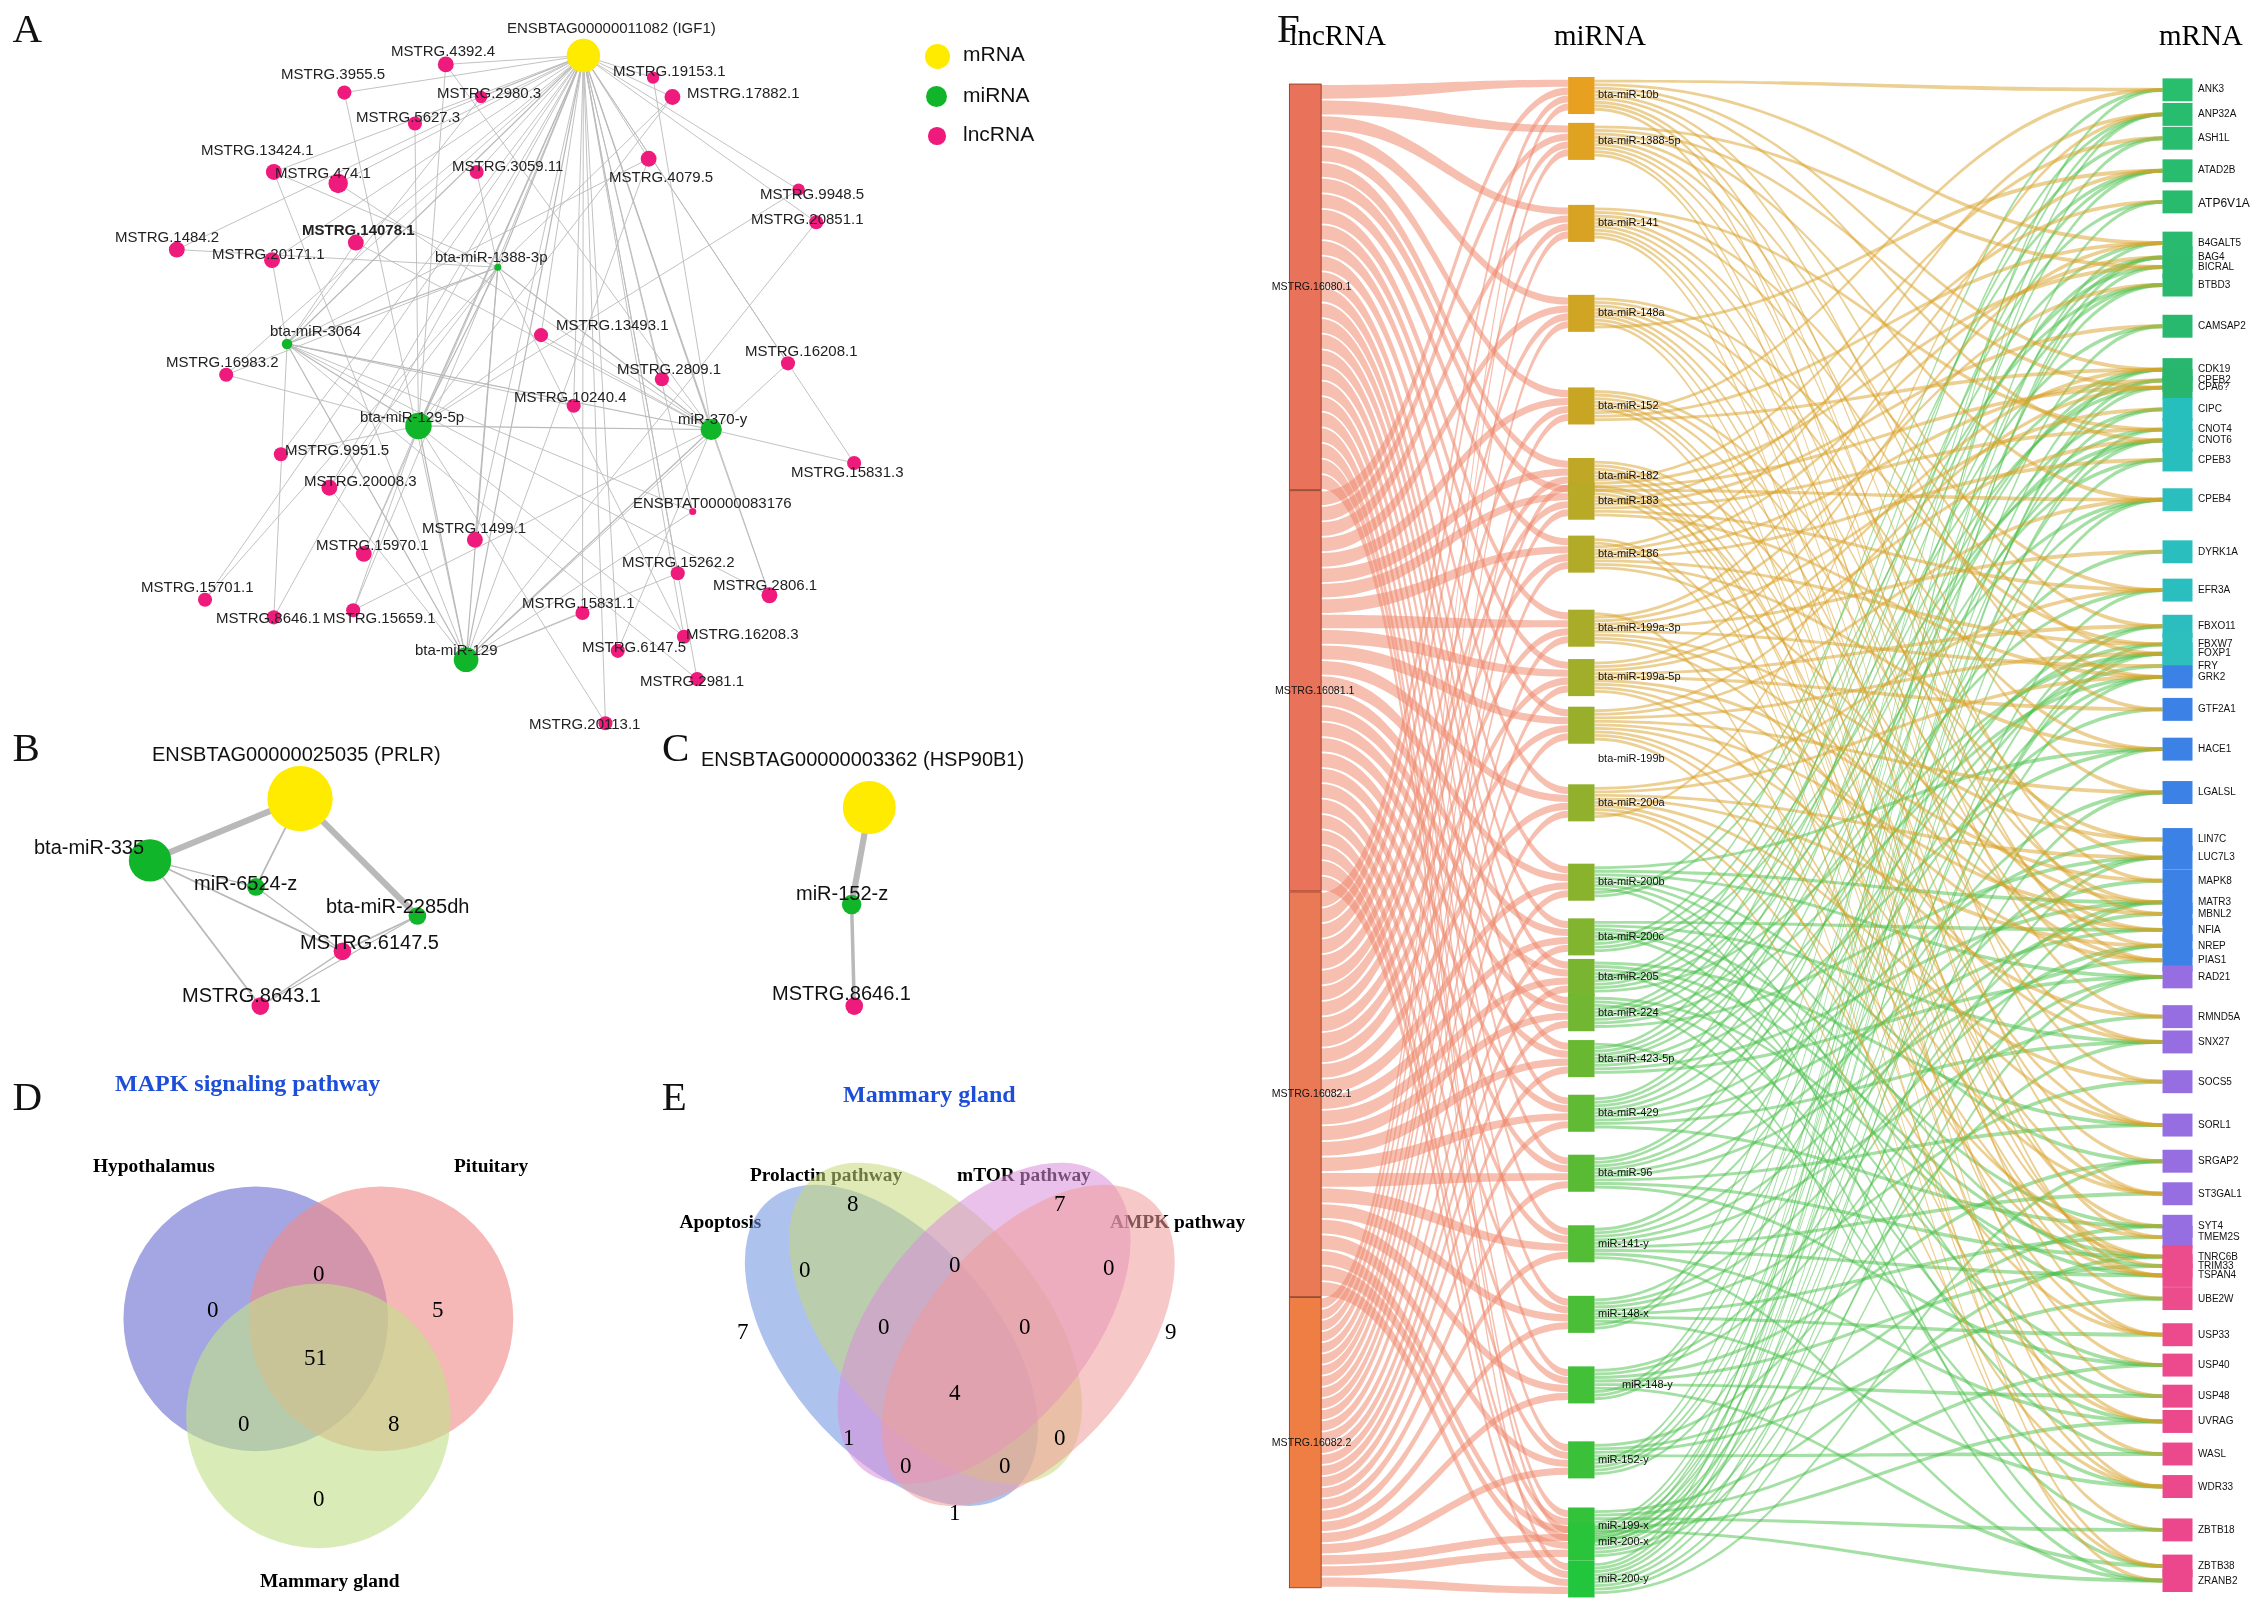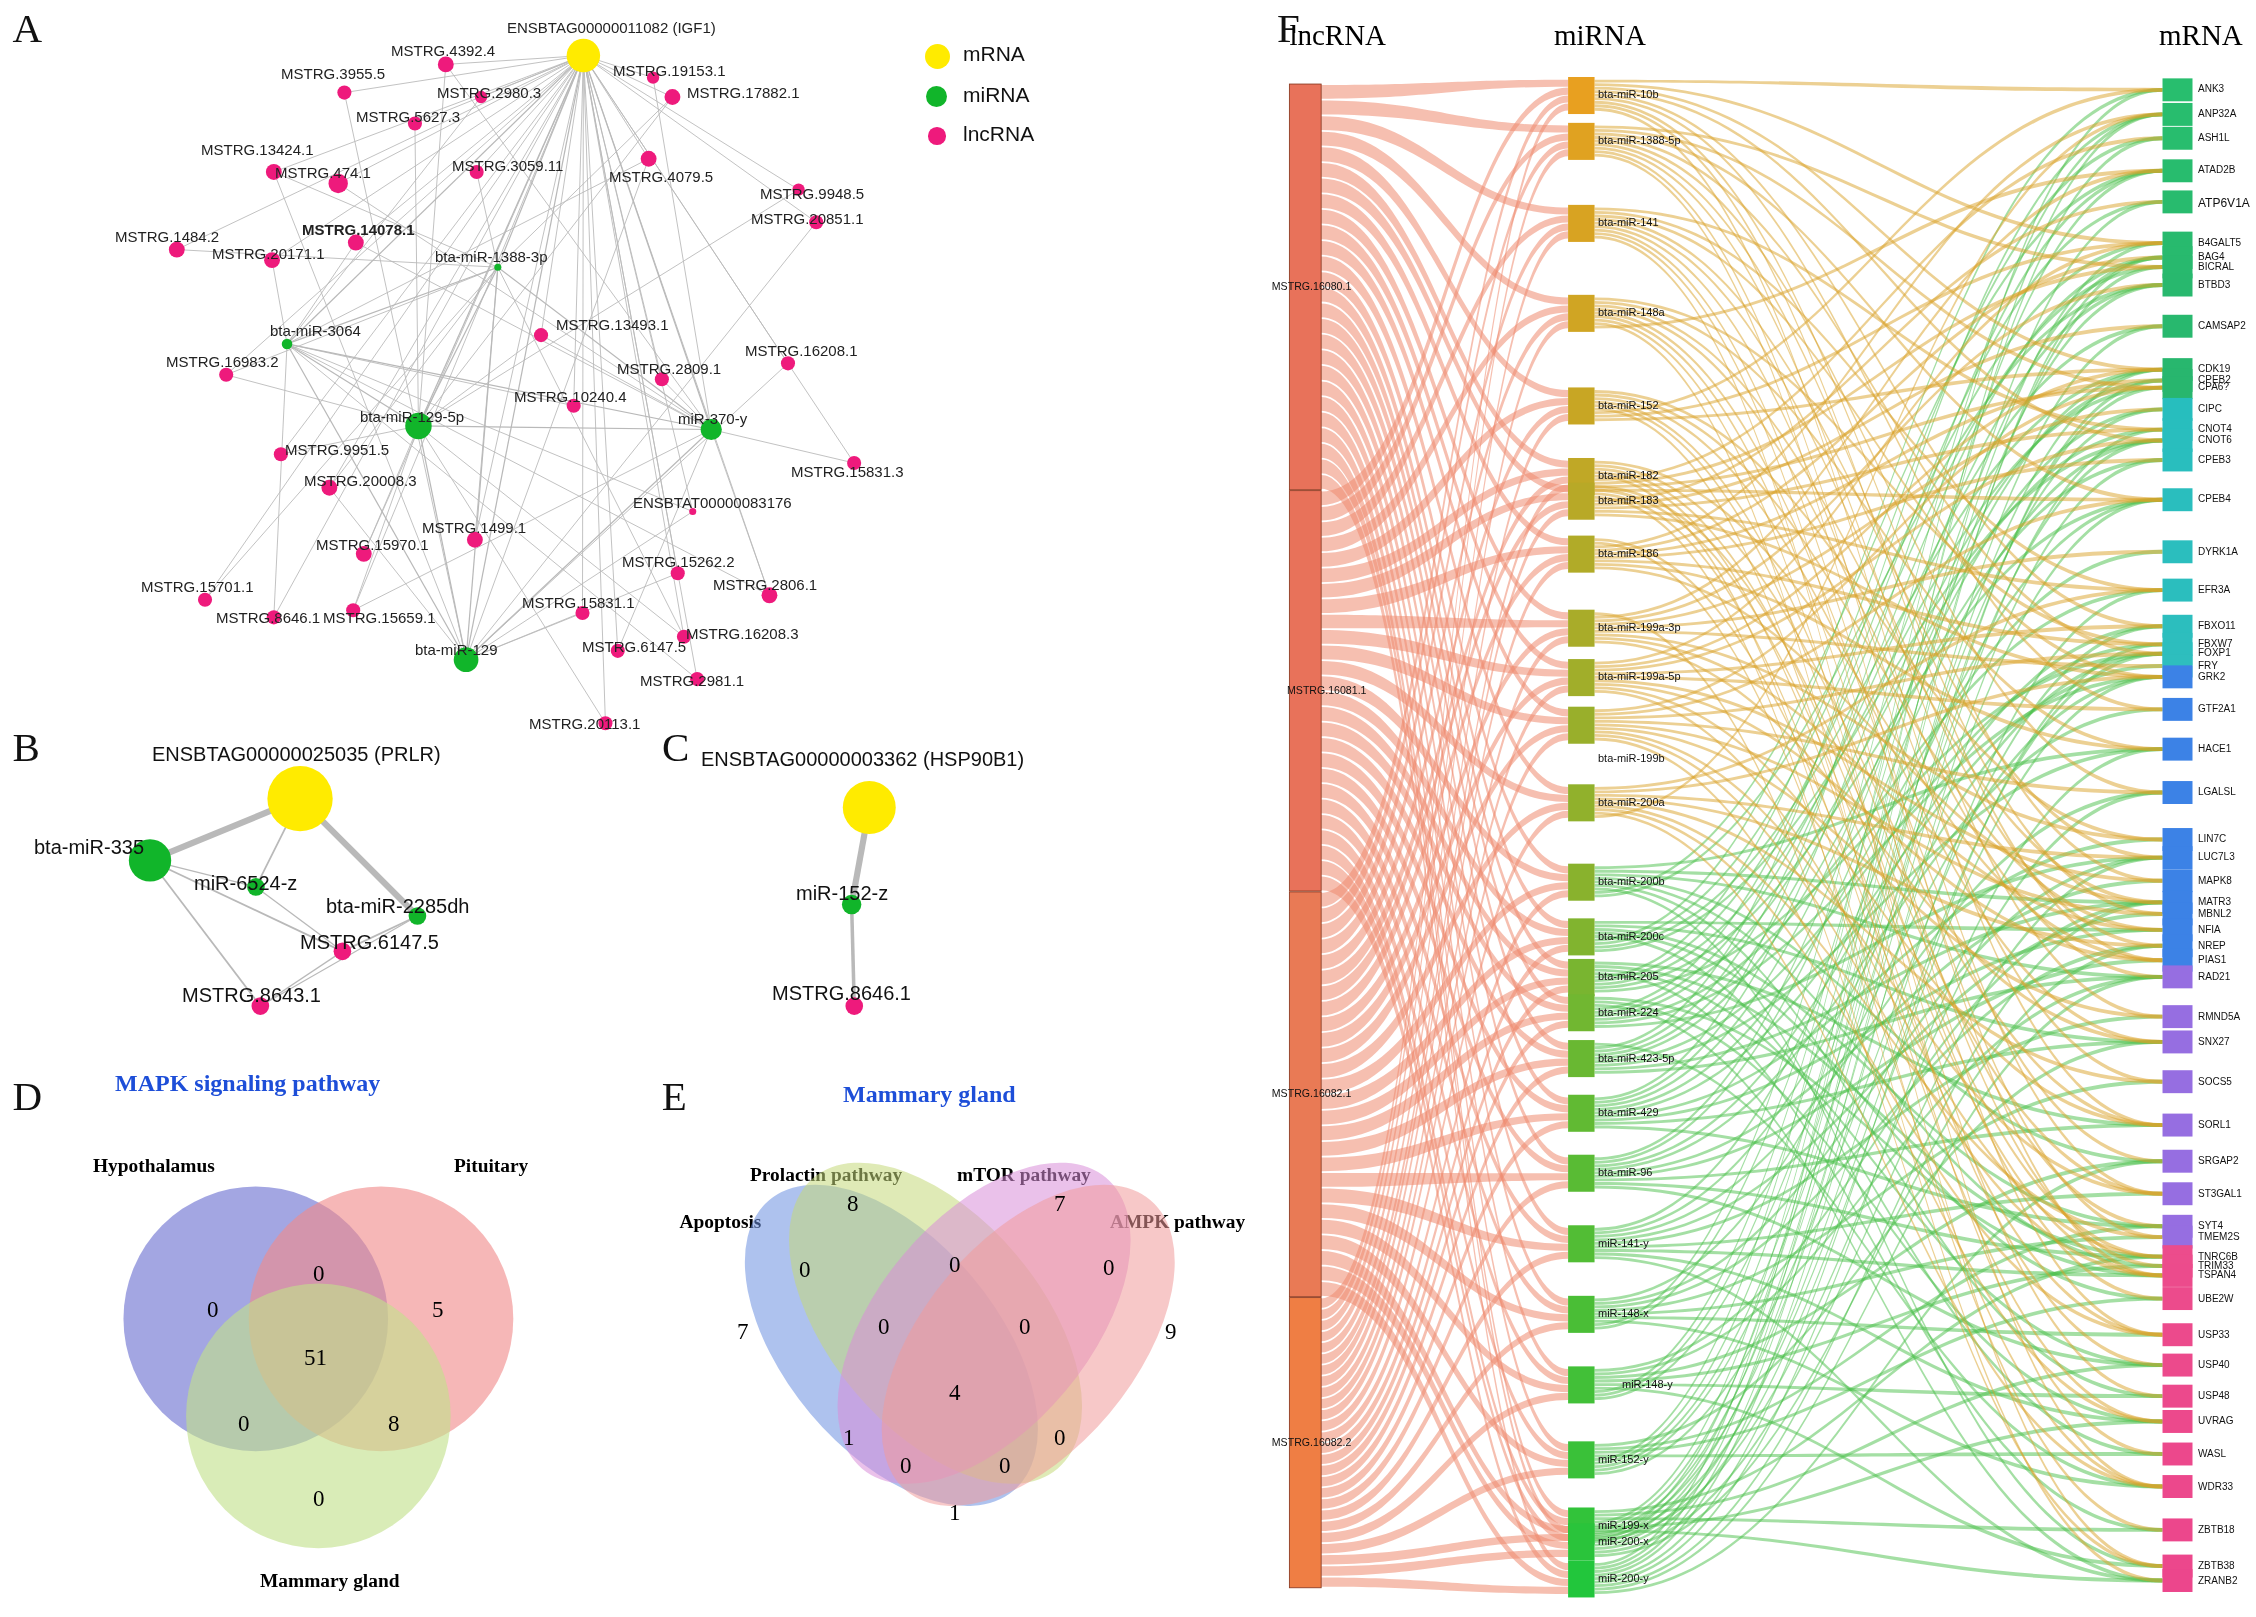--- a/index.html
+++ b/index.html
@@ -750,21 +750,21 @@
       <rect x="1012" y="1569.7764423076924" width="34" height="26" fill="rgb(236,73,140)"></rect>
       <rect x="1012" y="1598.4663461538462" width="34" height="26" fill="rgb(236,73,140)"></rect>
       <rect x="1012" y="1635.3533653846155" width="34" height="26" fill="rgb(236,72,140)"></rect>
       <rect x="1012" y="1672.2403846153845" width="34" height="26" fill="rgb(236,72,140)"></rect>
       <rect x="1012" y="1721.423076923077" width="34" height="26" fill="rgb(236,71,140)"></rect>
       <rect x="1012" y="1762.4086538461538" width="34" height="26" fill="rgb(236,71,140)"></rect>
       <rect x="1012" y="1778.8028846153845" width="34" height="26" fill="rgb(236,70,140)"></rect>
     </svg>
   <div id="labelsF">
       <div class="sk-label" style="left: 1.8px; top: 280px; width: 69px; font-size: 10.6px; color: rgb(17, 17, 17);">MSTRG.16080.1</div>
-      <div class="sk-label" style="left: 17px; top: 684px; width: 76px; font-size: 10.6px; color: rgb(17, 17, 17);">MSTRG.16081.1</div>
+      <div class="sk-label" style="left: 5px; top: 684px; width: 76px; font-size: 10.6px; color: rgb(17, 17, 17);">MSTRG.16081.1</div>
       <div class="sk-label" style="left: 1.8px; top: 1087px; width: 69px; font-size: 10.6px; color: rgb(17, 17, 17);">MSTRG.16082.1</div>
       <div class="sk-label" style="left: 1.8px; top: 1436px; width: 69px; font-size: 10.6px; color: rgb(17, 17, 17);">MSTRG.16082.2</div>
       <div class="sk-label-sm" style="left: 328px; top: 88px;">bta-miR-10b</div>
       <div class="sk-label-sm" style="left: 328px; top: 134px;">bta-miR-1388-5p</div>
       <div class="sk-label-sm" style="left: 328px; top: 216px;">bta-miR-141</div>
       <div class="sk-label-sm" style="left: 328px; top: 306px;">bta-miR-148a</div>
       <div class="sk-label-sm" style="left: 328px; top: 399px;">bta-miR-152</div>
       <div class="sk-label-sm" style="left: 328px; top: 469px;">bta-miR-182</div>
       <div class="sk-label-sm" style="left: 328px; top: 494px;">bta-miR-183</div>
       <div class="sk-label-sm" style="left: 328px; top: 547px;">bta-miR-186</div>

